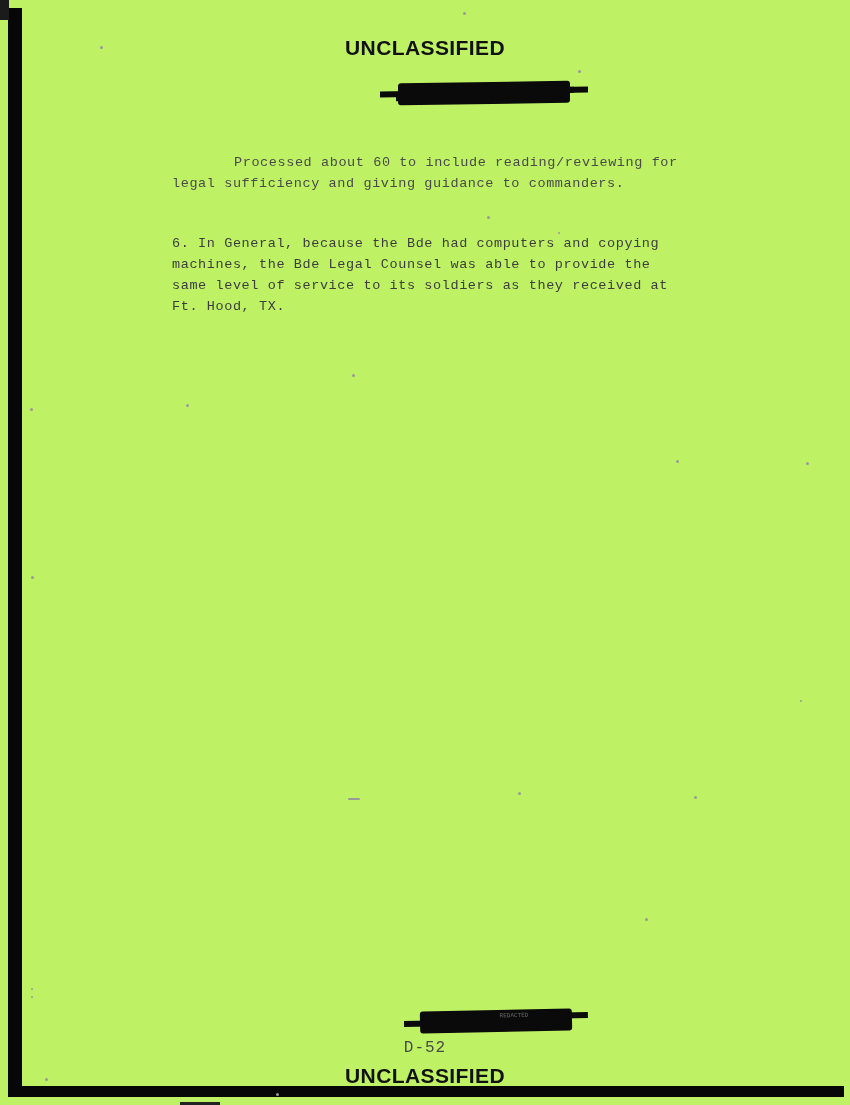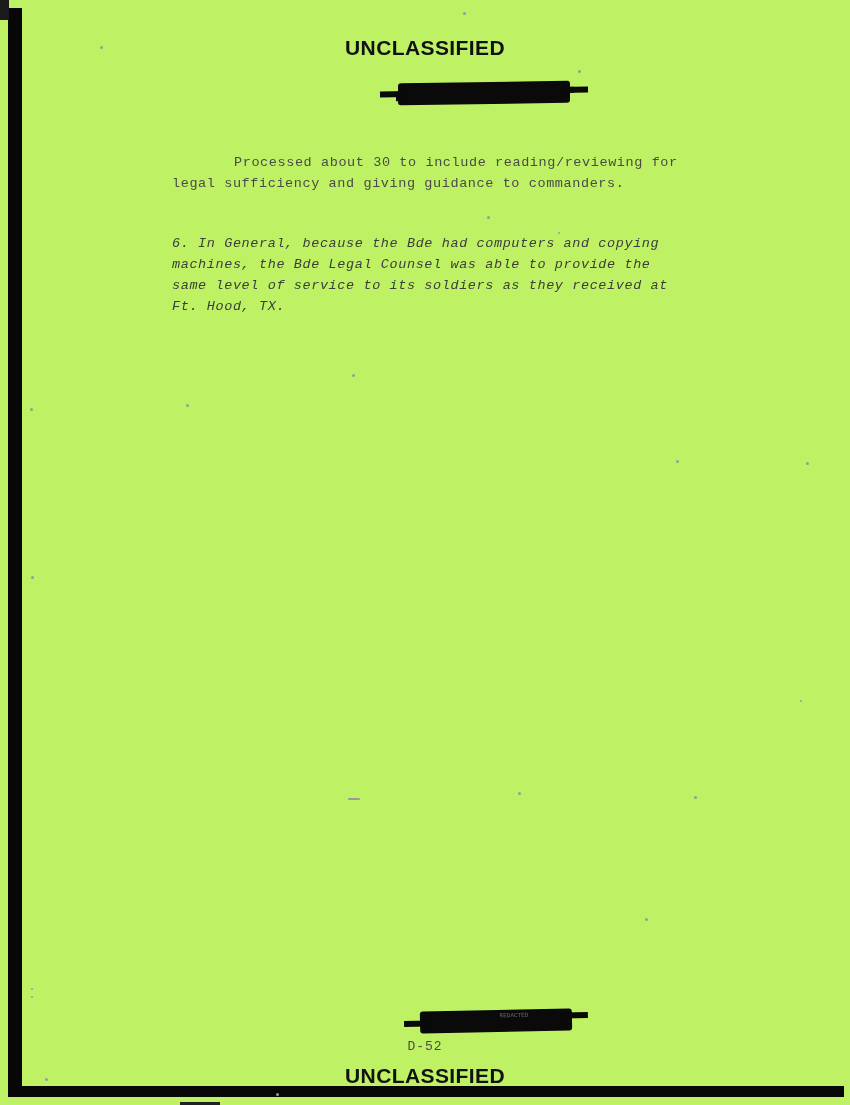--- a/index.html
+++ b/index.html
@@ -151,33 +151,32 @@
     left: 172px;
     top: 152px;
     width: 620px;
     color: #4a4a4a;
   }
   #para-2 {
     left: 172px;
     top: 233px;
     width: 620px;
     color: #3d3d3d;
-    font-style: italic;
   }
   .indent { display: inline-block; width: 62px; }
 
   
   #page-number {
     position: absolute;
     left: 0;
     top: 1039px;
     width: 100%;
     text-align: center;
     font-family: "Liberation Mono", monospace;
-    font-size: 13px;
+    font-size: 16px;
     color: #4a4a4a;
     letter-spacing: 1px;
   }
 
   
   .speck {
     position: absolute;
     background: #9a9a9a;
     border-radius: 50%;
   }
@@ -189,21 +188,21 @@
 
   <div class="scan-edge-left"></div>
   <div class="scan-edge-left-2"></div>
   <div class="scan-edge-bottom"></div>
   <div class="scan-tick"></div>
 
   <div class="banner" id="banner-top">UNCLASSIFIED</div>
 
   <div class="redaction" id="redaction-top"></div>
 
-  <div class="typed" id="para-1"><span class="indent"></span><span>Processed about 30 to include reading/reviewing for
+  <div class="typed" id="para-1"><span class="indent"></span><span>Processed about 60 to include reading/reviewing for
 legal sufficiency and giving guidance to commanders.</span></div>
 
   <div class="typed" id="para-2">6. In General, because the Bde had computers and copying
 machines, the Bde Legal Counsel was able to provide the
 same level of service to its soldiers as they received at
 Ft. Hood, TX.</div>
 
   <div class="redaction" id="redaction-bottom"></div>
   <div class="redaction-ghost">REDACTED</div>
 

